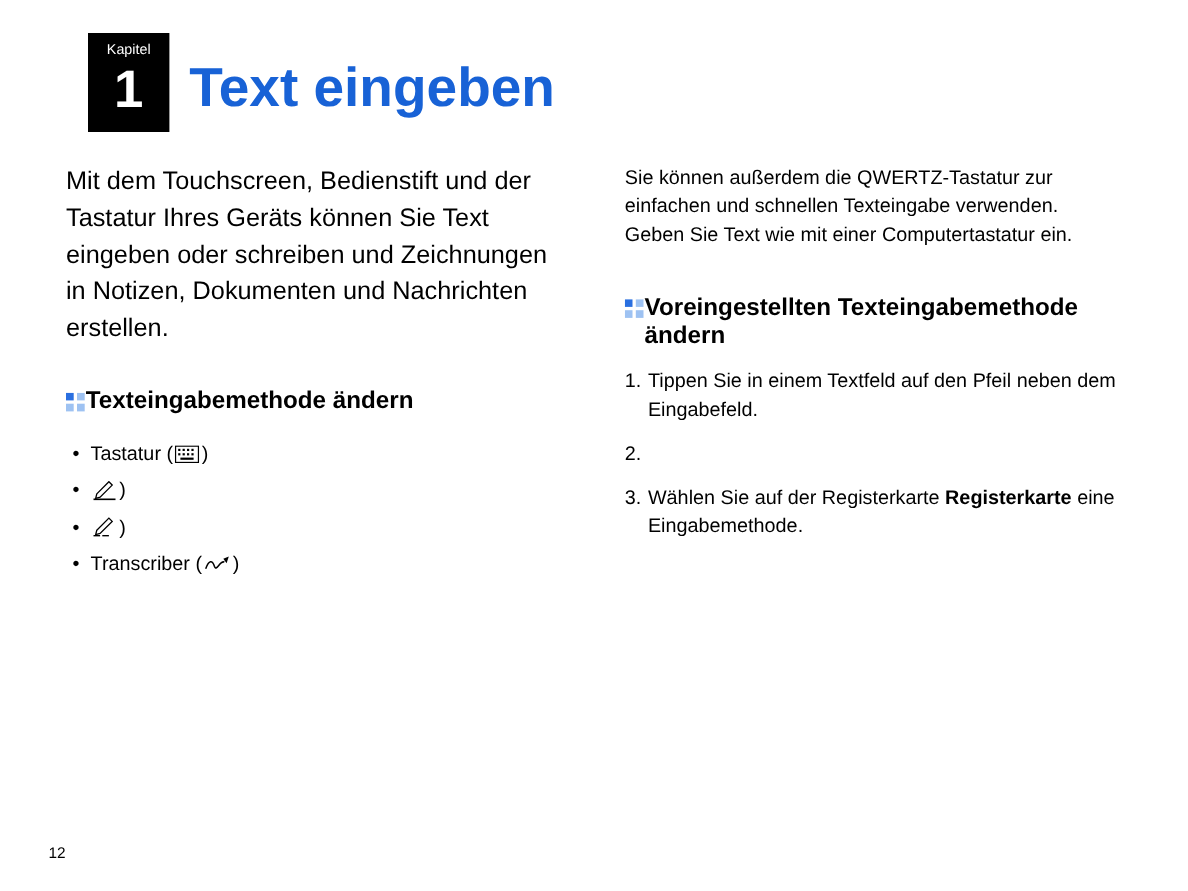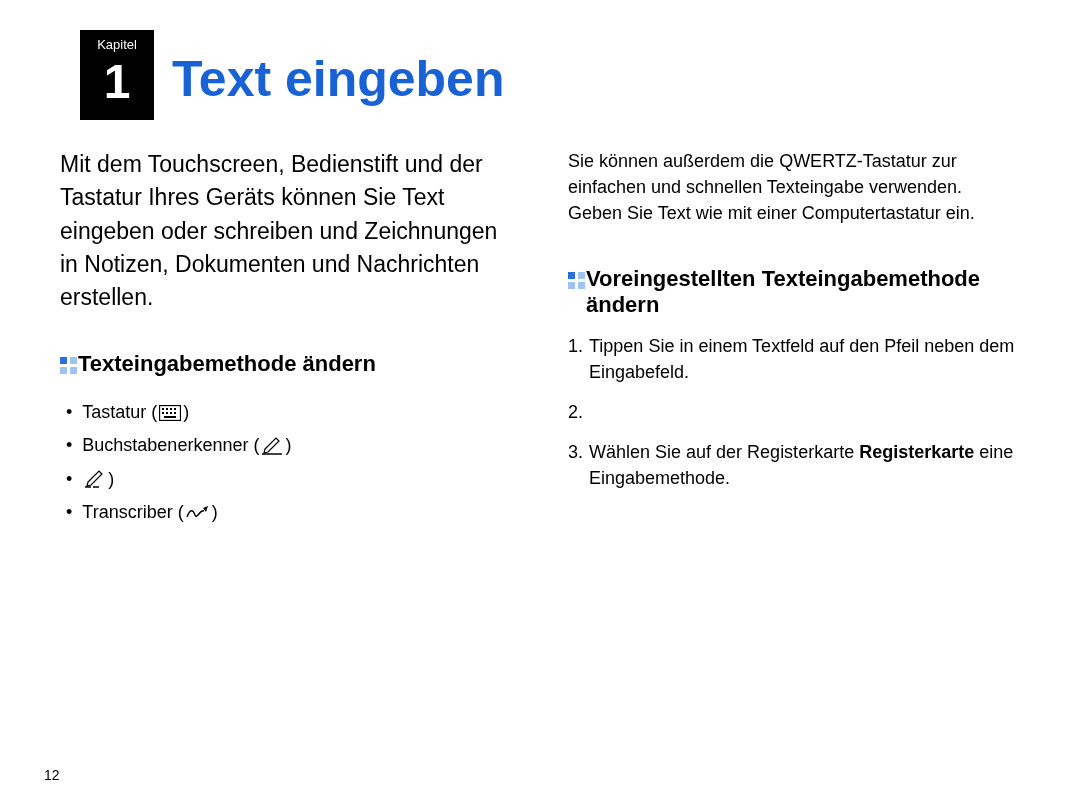--- a/index.html
+++ b/index.html
@@ -164,21 +164,20 @@
               <rect x="7" y="7" width="2" height="2" fill="#000"></rect>
               <rect x="11" y="7" width="2" height="2" fill="#000"></rect>
               <rect x="15" y="7" width="2" height="2" fill="#000"></rect>
             <rect x="5" y="11" width="12" height="2" fill="#000"></rect>
           </svg>
         </span>
         <span>)</span>
       </li>
       <li>
         <span class="bullet-dot">•</span>
-        <span>Buchstabenerkenner (</span>
         <span class="inline-icon">
           <svg width="22" height="18" viewBox="0 0 22 18">
             <path d="M4 12 L15 1 L18 4 L7 15 L3 16 Z" fill="#fff" stroke="#000" stroke-width="1.2"></path>
             <line x1="1" y1="17" x2="21" y2="17" stroke="#000" stroke-width="1.5"></line>
           </svg>
         </span>
         <span>)</span>
       </li>
       <li>
         <span class="bullet-dot">•</span>

